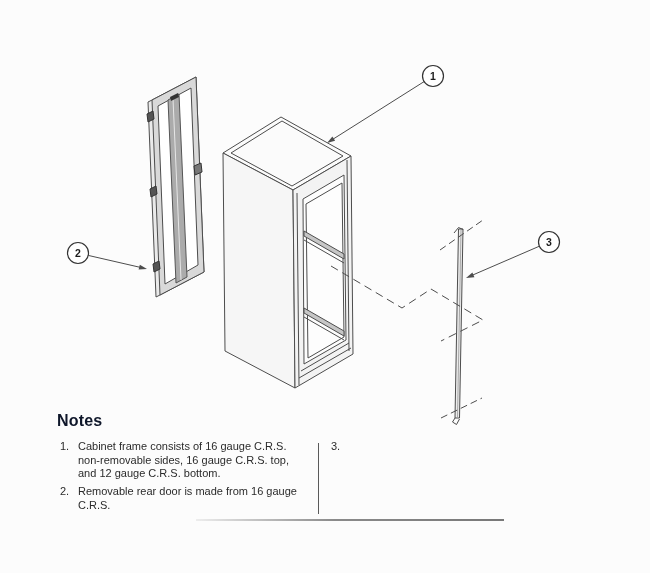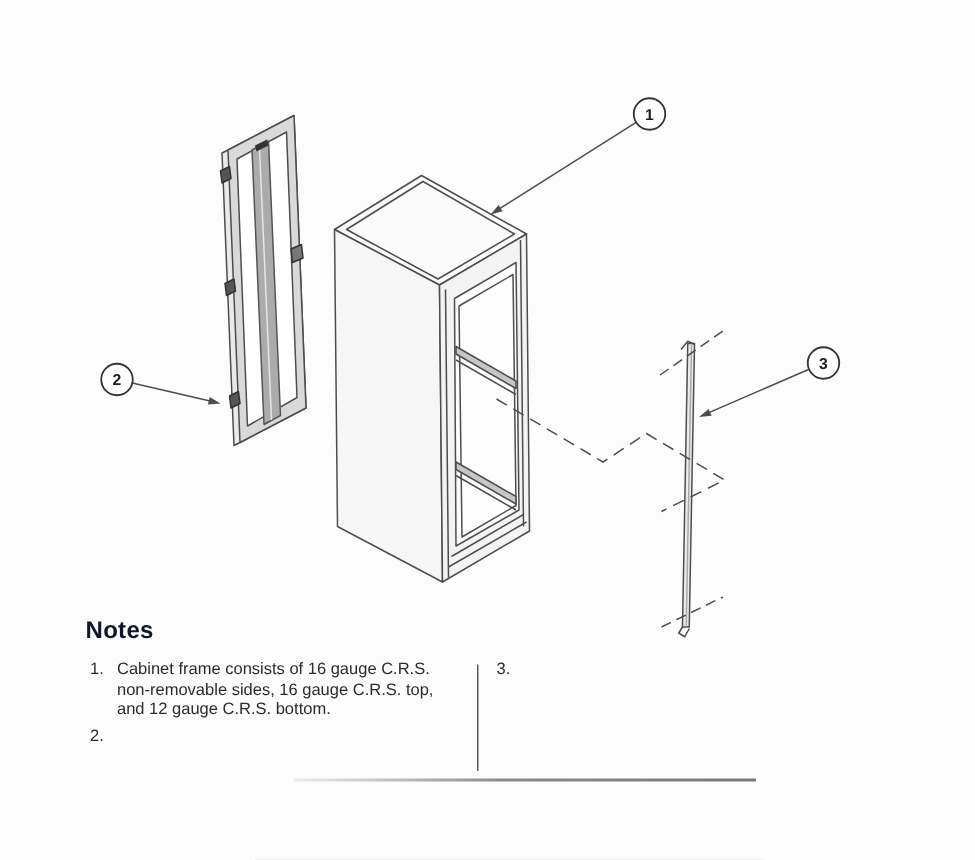--- a/index.html
+++ b/index.html
@@ -126,20 +126,22 @@
 
   <div class="note note1">
     <span class="num">1.</span>
     <span class="txt">Cabinet frame consists of 16 gauge C.R.S.
 non-removable sides, 16 gauge C.R.S. top,
 and 12 gauge C.R.S. bottom.</span>
   </div>
 
   <div class="note note2">
     <span class="num">2.</span>
+    <span class="txt">Removable rear door is made from 16 gauge
+C.R.S.</span>
   </div>
 
   <div class="col-divider"></div>
 
   <div class="note note3">
     <span class="num">3.</span>
   </div>
 
   <div class="bottom-rule"></div>
 

